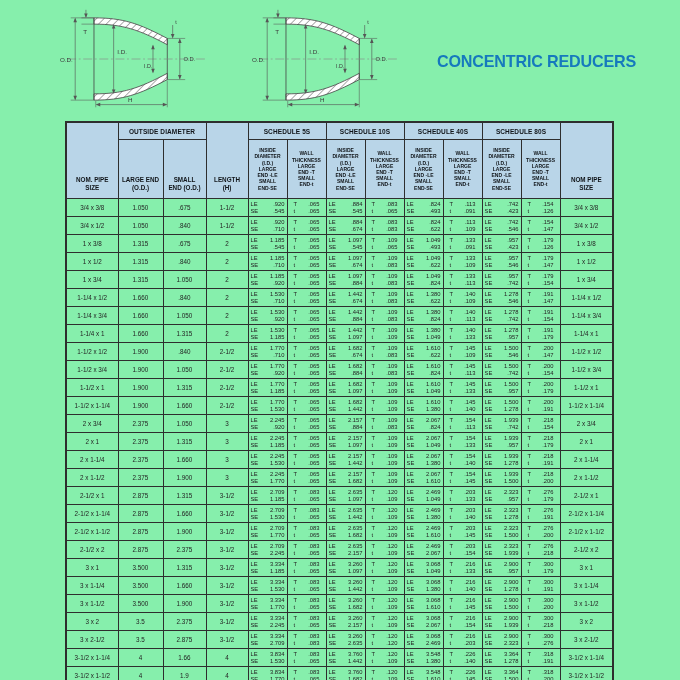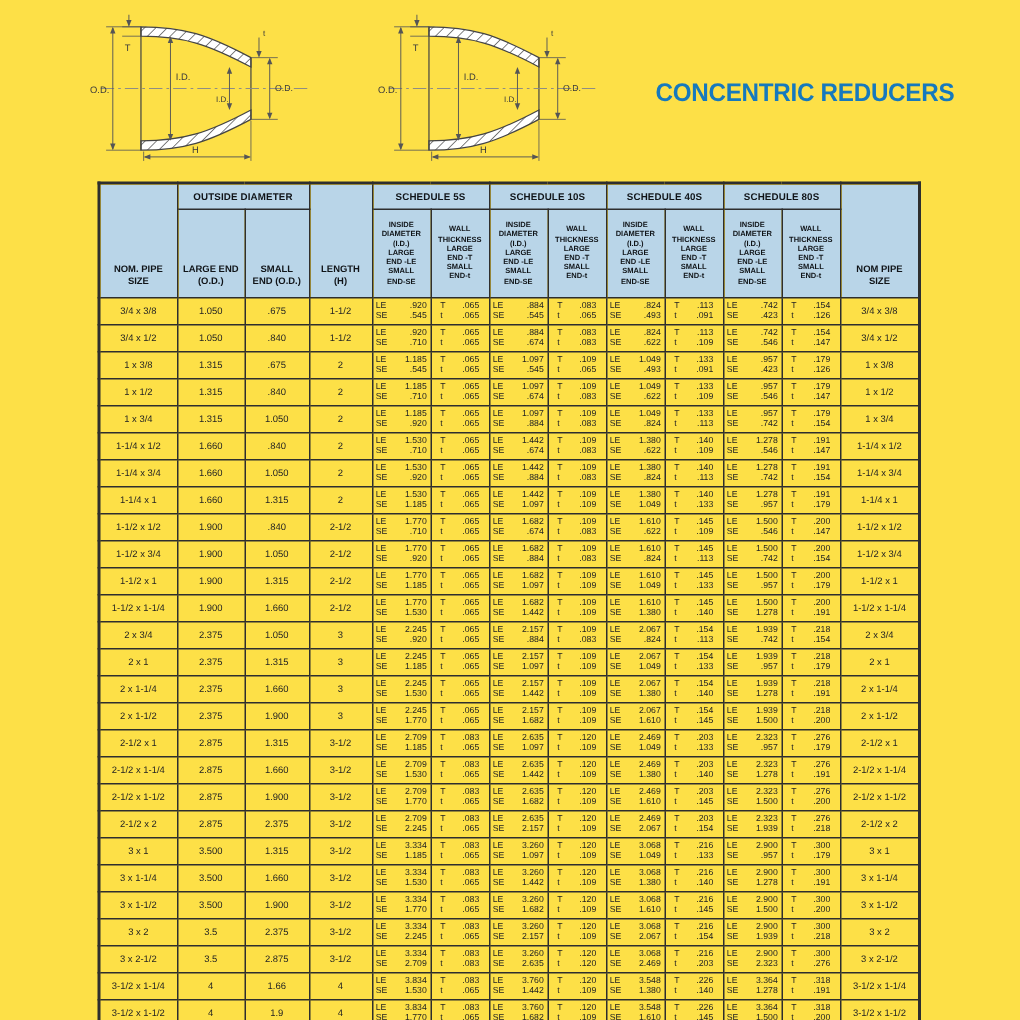--- a/index.html
+++ b/index.html
@@ -1,16 +1,16 @@
 <!DOCTYPE html>
 <html><head>
 <meta charset="utf-8">
 <style>
   html,body{margin:0;padding:0;background:#ffffff;}
-  .page{position:relative;width:680px;height:680px;background:#fde047;overflow:hidden;
+  .page{position:relative;width:680px;height:680px;background:#86efac;overflow:hidden;
         font-family:"Liberation Sans", sans-serif;color:#1f1f1f;}
   .diagram{position:absolute;top:2px;width:152px;height:114px;}
   #diagram-left{left:60px;}
   #diagram-right{left:252px;}
   .title{position:absolute;left:437px;top:52px;font-size:17px;font-weight:700;
          letter-spacing:-0.2px;transform:scaleX(.95);transform-origin:left center;}
   .tbl-wrap{position:absolute;left:65px;top:121px;}
   table{border-collapse:collapse;table-layout:fixed;width:547px;}
   th,td{border:1px solid #2e2e2e;padding:0;margin:0;overflow:hidden;}
   table{border:2px solid #2e2e2e;}

